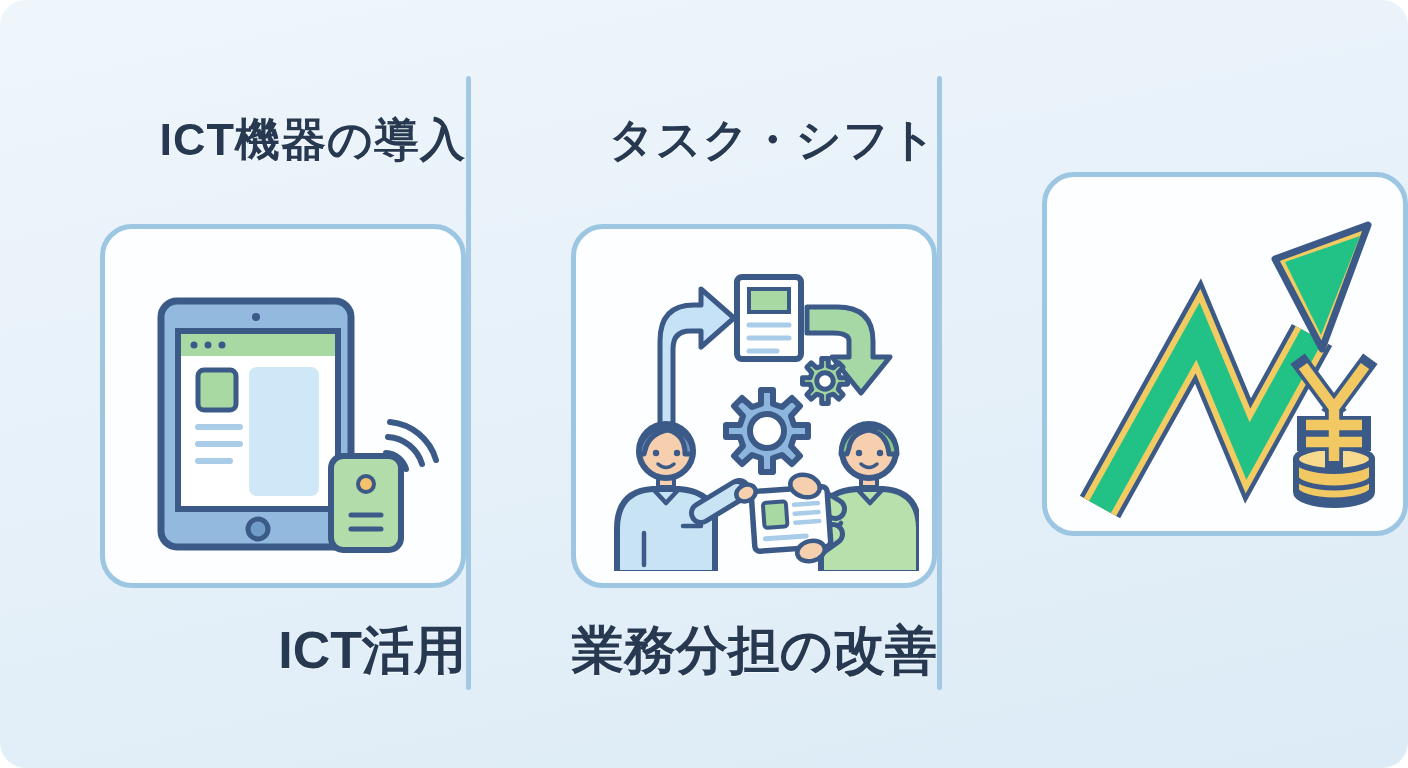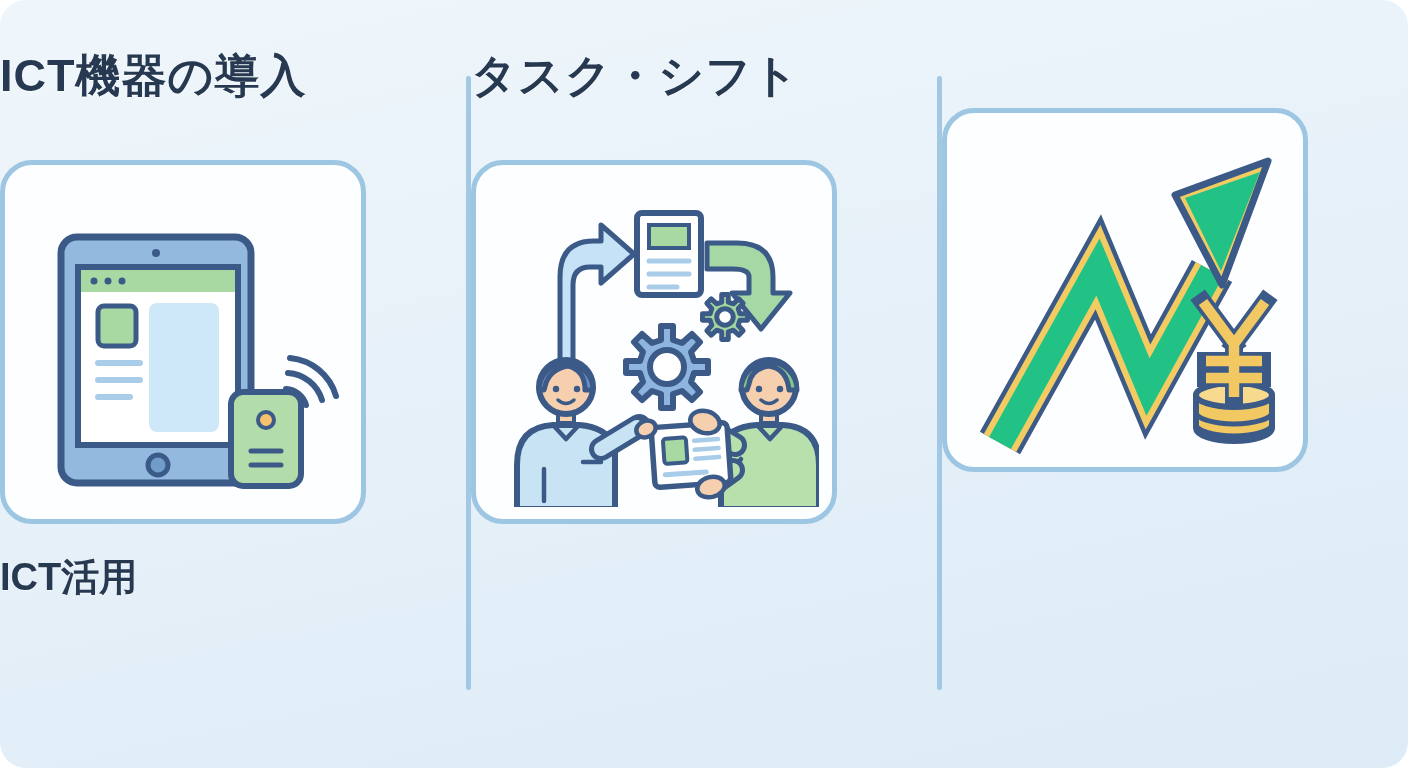--- a/index.html
+++ b/index.html
@@ -3,32 +3,32 @@
 <meta charset="utf-8">
 <style>
   html,body{margin:0;padding:0;background:#ffffff;}
   .canvas{
     position:relative;width:1408px;height:768px;box-sizing:border-box;
     border-radius:26px;overflow:hidden;
     background:linear-gradient(168deg,#eff6fb 0%,#e7f1f9 45%,#dcebf6 100%);
     display:flex;flex-direction:row;
     font-family:"Liberation Sans","DejaVu Sans",sans-serif;
   }
-  .panel{flex:1;display:flex;flex-direction:column;align-items:flex-start;padding-top:50px;}
+  .panel{flex:1;display:flex;flex-direction:column;align-items:flex-end;padding-top:66px;margin-top:48px;}
   .title{
     margin:0;font-size:45px;line-height:1.15;font-weight:800;color:#273950;
     letter-spacing:1px;white-space:nowrap;text-shadow:0 1px 0 rgba(255,255,255,.65);
   }
   .card{
     margin-top:58px;width:366px;height:364px;box-sizing:border-box;
     background:#fdfeff;border:5px solid #9dc6e2;border-radius:32px;
     display:flex;align-items:center;justify-content:center;
   }
   .caption{
-    margin:28px 0 0;font-size:38px;font-weight:800;color:#273950;
+    margin:28px 0 0;font-size:52px;font-weight:800;color:#273950;
     white-space:nowrap;text-shadow:0 1px 0 rgba(255,255,255,.65);
   }
   .divider{width:5px;border-radius:3px;background:#a2c8e3;margin:76px 0 78px;}
   svg{display:block;}
 </style>
 </head>
 <body>
 
 <div class="canvas">
 
@@ -131,20 +131,21 @@
           <path d="M206 264 H230 M206 273 H230 M206 282 H230" stroke="#a9cde9" stroke-width="4.5" fill="none" stroke-linecap="round"></path>
           <path d="M175 296 H216" stroke="#a9cde9" stroke-width="5" fill="none" stroke-linecap="round"></path>
         </g>
         <g fill="#f6cfae" stroke="#3b5a87" stroke-width="4.5">
           <ellipse cx="157" cy="252" rx="10" ry="8" transform="rotate(-25 157 252)"></ellipse>
           <ellipse cx="216" cy="245" rx="15" ry="11" transform="rotate(15 216 245)"></ellipse>
           <ellipse cx="222" cy="310" rx="14" ry="10" transform="rotate(-15 222 310)"></ellipse>
         </g>
       </svg>
     </div>
+    <p class="caption">業務分担の改善</p>
   </section>
 
   <div class="divider"></div>
 
   <section class="panel">
     <div class="card">
       <svg width="330" height="330" viewBox="0 0 330 330">
 
         <g>
           <path d="M40 318 L138 142 L188 262 L252 146" fill="none" stroke="#3b5a87" stroke-width="46" stroke-miterlimit="5"></path>

